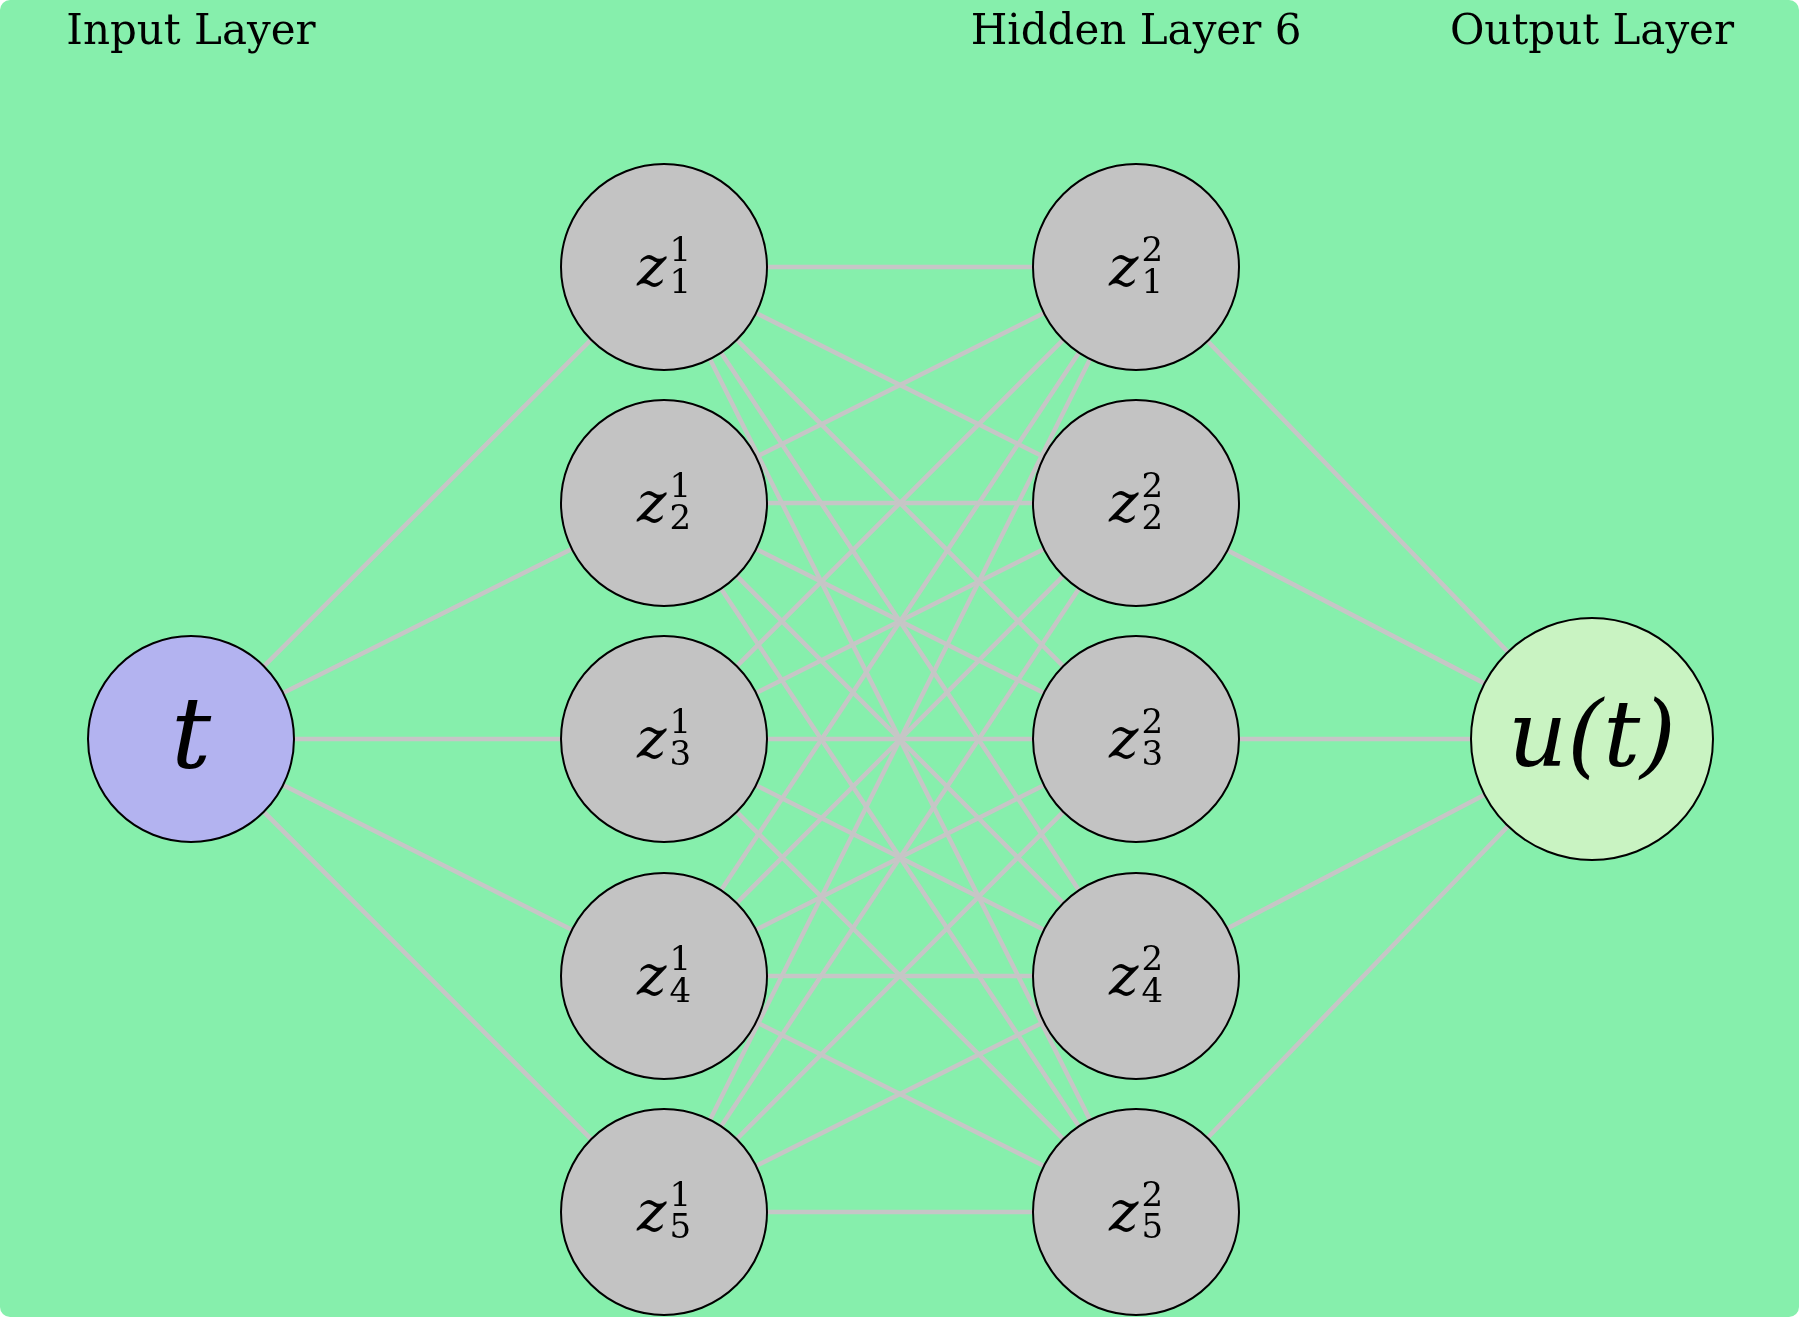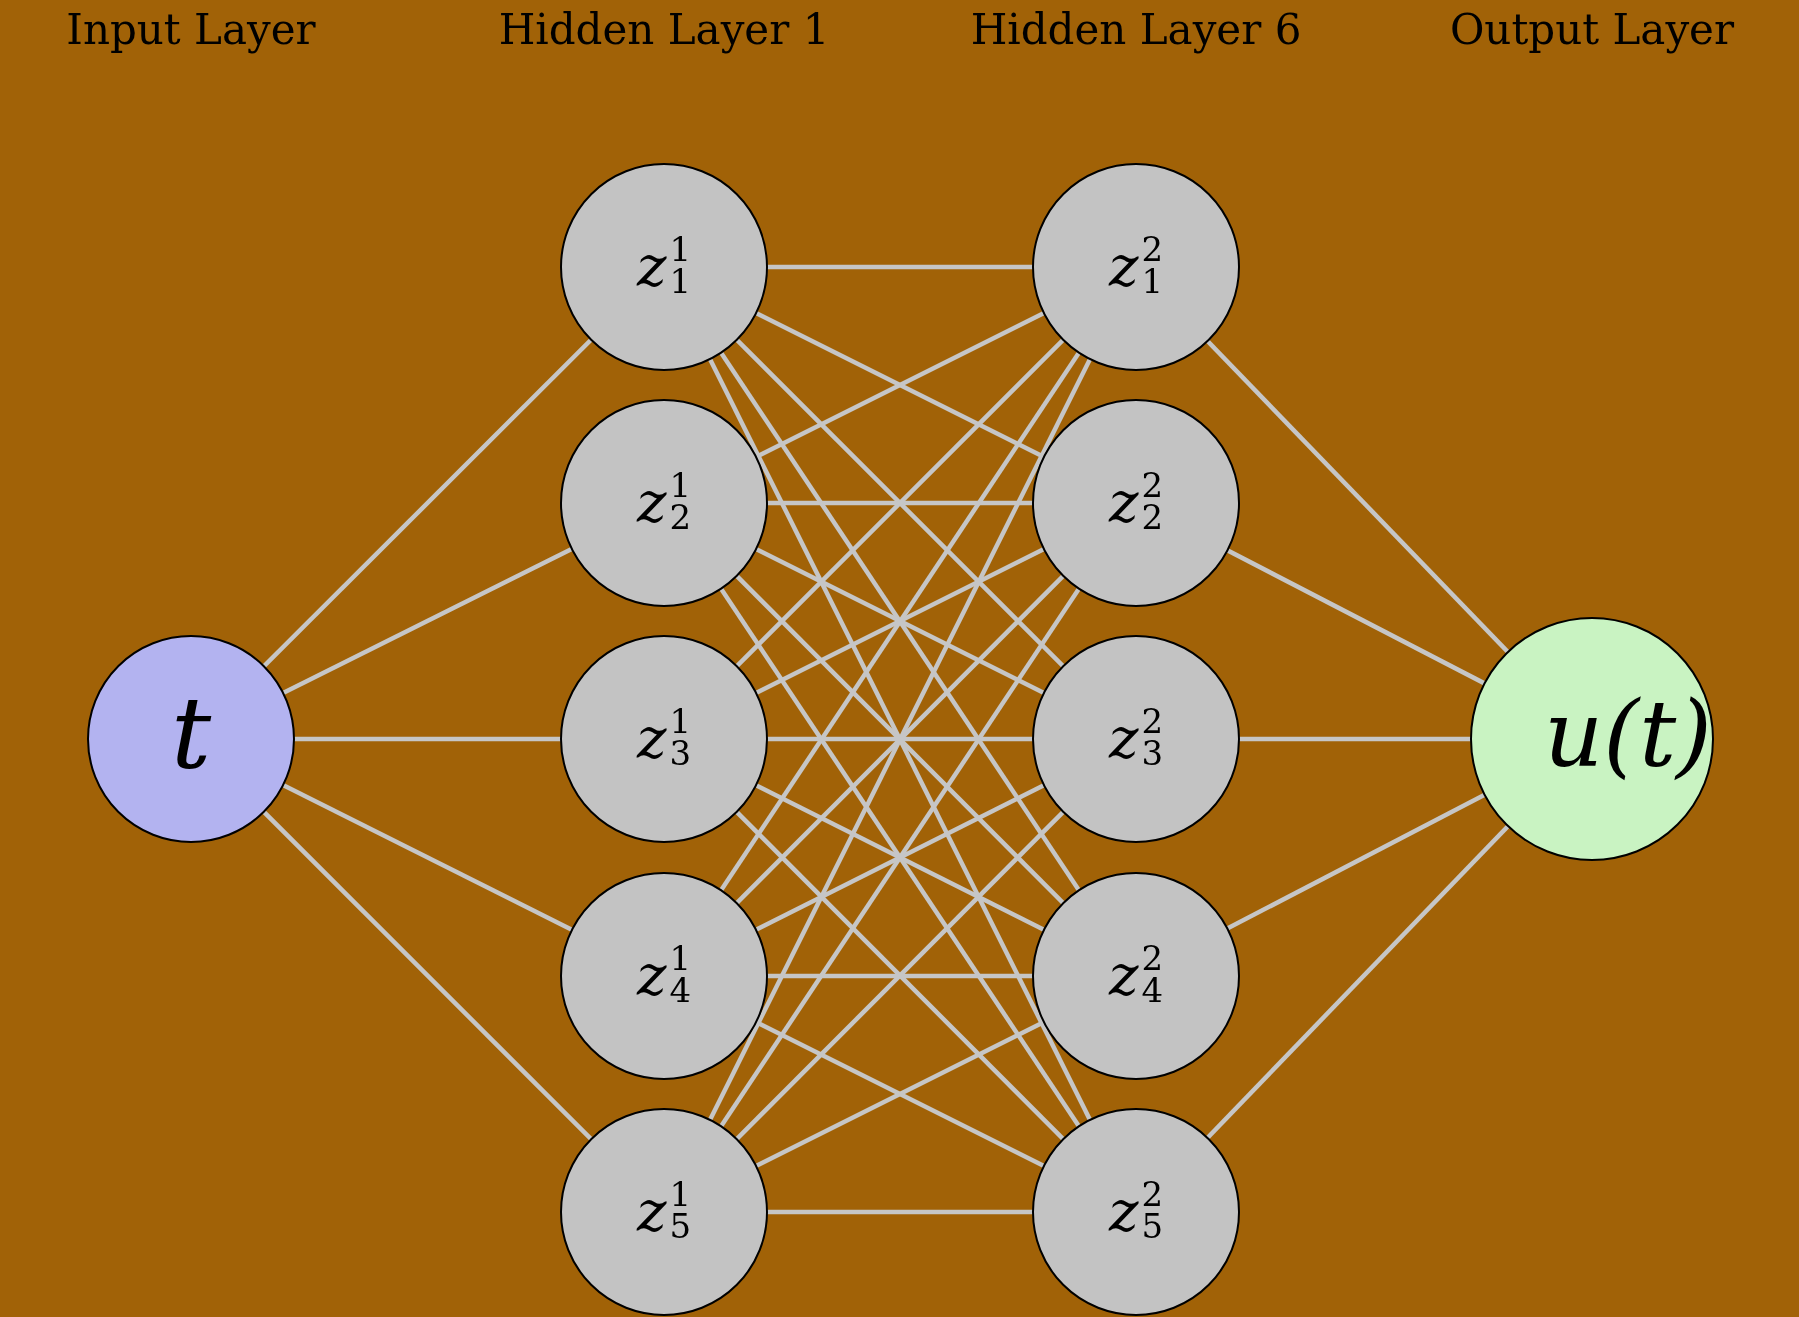--- a/index.html
+++ b/index.html
@@ -4,23 +4,24 @@
 <style>
   html, body {
     margin: 0;
     padding: 0;
     background: #ffffff;
   }
   #stage {
     position: relative;
     width: 1799px;
     height: 1317px;
-    background: #a16207;
+    background: #86efac;
     overflow: hidden;
     font-family: "DejaVu Serif", "Liberation Serif", serif;
+    border-radius: 10px;
   }
   #edge-layer {
     position: absolute;
     left: 0;
     top: 0;
     width: 1799px;
     height: 1317px;
   }
   .layer-title {
     position: absolute;
@@ -113,21 +114,20 @@
         <line x1="664" y1="1212" x2="1136" y2="1212" stroke="#c6c6c6" stroke-width="4.5"></line>
         <line x1="1136" y1="267" x2="1592" y2="739" stroke="#c6c6c6" stroke-width="4.5"></line>
         <line x1="1136" y1="503" x2="1592" y2="739" stroke="#c6c6c6" stroke-width="4.5"></line>
         <line x1="1136" y1="739" x2="1592" y2="739" stroke="#c6c6c6" stroke-width="4.5"></line>
         <line x1="1136" y1="976" x2="1592" y2="739" stroke="#c6c6c6" stroke-width="4.5"></line>
         <line x1="1136" y1="1212" x2="1592" y2="739" stroke="#c6c6c6" stroke-width="4.5"></line>
       </g>
   </svg>
 
   <div class="layer-title" style="left:191px">Input Layer</div>
-  <div class="layer-title" style="left:664px">Hidden Layer 1</div>
   <div class="layer-title" style="left:1136px">Hidden Layer 6</div>
   <div class="layer-title" style="left:1592px">Output Layer</div>
 
   <div id="nodes">
       <div class="node" style="left: 87px; top: 635px; width: 208px; height: 208px; background: rgb(179, 179, 240);">
         <div class="node-label simple-big">t</div>
       </div>
       <div class="node" style="left: 560px; top: 163px; width: 208px; height: 208px; background: rgb(195, 195, 195);">
         <div class="node-label">
           <span class="mbase">z</span>
@@ -211,17 +211,17 @@
       </div>
       <div class="node" style="left: 1032px; top: 1108px; width: 208px; height: 208px; background: rgb(195, 195, 195);">
         <div class="node-label">
           <span class="mbase">z</span>
           <span class="mscripts">
             <span>2</span>
             <span>5</span>
           </span>
         </div>
       </div>
-      <div class="node" style="left: 1470px; top: 617px; width: 244px; height: 244px; background: rgb(201, 243, 194); justify-content: flex-end;">
+      <div class="node" style="left: 1470px; top: 617px; width: 244px; height: 244px; background: rgb(201, 243, 194);">
         <div class="node-label simple-out">u(t)</div>
       </div>
     </div>
 </div>
 
 </body></html>

